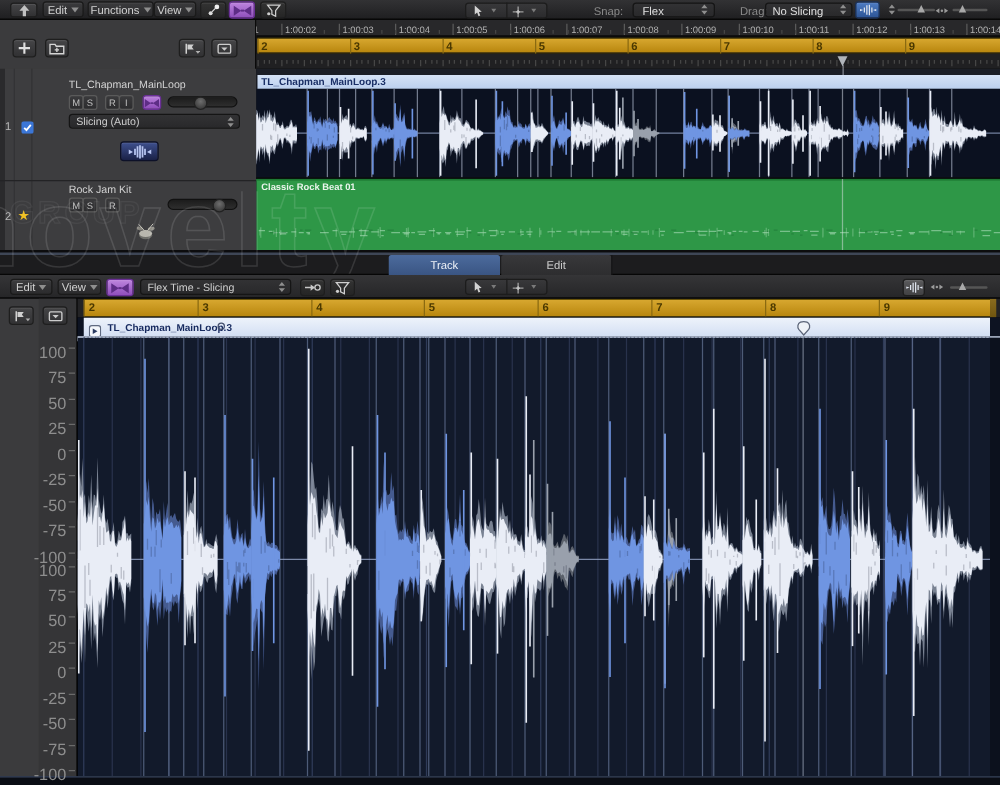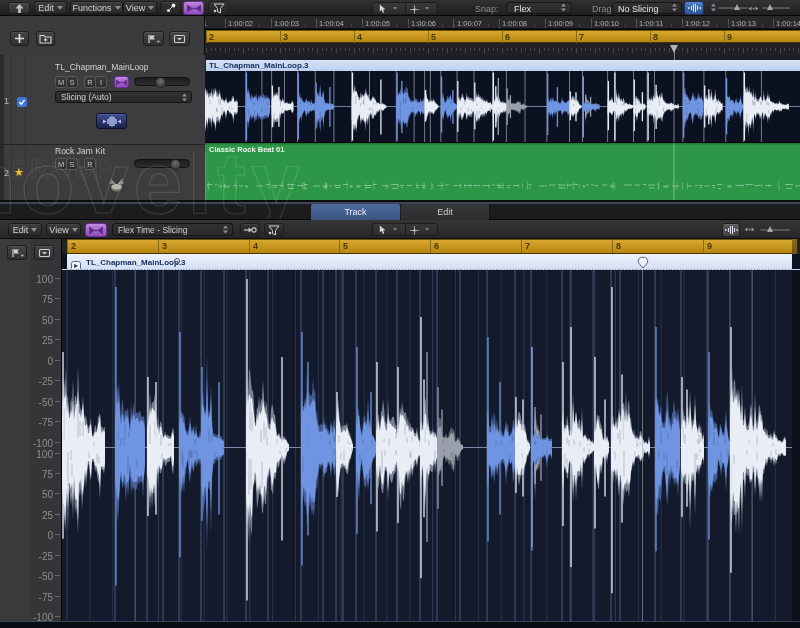--- a/index.html
+++ b/index.html
@@ -5,21 +5,21 @@
 .abs{position:absolute}
 .btn{position:absolute;background:linear-gradient(#454547,#313133);border:1px solid #1e1e1e;border-radius:3px;box-shadow:inset 0 1px 0 rgba(255,255,255,0.08);display:flex;align-items:center;justify-content:center}
 .menub{position:absolute;height:13px;background:linear-gradient(#3b3b3d,#2b2b2d);border:1px solid #1a1a1a;border-radius:3px;color:#d2d2d2;font-size:9px;display:flex;align-items:center;justify-content:center;gap:3px;box-shadow:inset 0 1px 0 rgba(255,255,255,0.06)}
 .caret{width:0;height:0;border-left:3px solid transparent;border-right:3px solid transparent;border-top:4px solid #8e8e8e;display:inline-block}
 .ttick{position:absolute;top:3px;width:1px;height:10px;background:#5a5a5a}
 .tlab{position:absolute;top:3px;font-size:7.5px;color:#b2b2b2}
 .mtick{position:absolute;bottom:1px;width:1px;height:3px;background:#454545}
 .btick{position:absolute;top:0;width:1px;height:13px;background:#8a6a10}
 .blab{position:absolute;top:1px;font-size:9px;color:#4a3800;font-weight:bold}
 .stick{position:absolute;top:5px;width:1px;background:#464646}
-.sclab{position:absolute;right:8px;font-size:10px;color:#8e8e8e;text-align:left}
+.sclab{position:absolute;right:8px;font-size:13px;color:#8e8e8e;text-align:left}
 .sctick{position:absolute;right:1px;width:5px;height:1px;background:#6a6a6a}
 .msbtn{position:absolute;width:12px;height:12px;background:linear-gradient(#3a3a3c,#2c2c2e);border:1px solid #5a5a5a;border-radius:2.5px;color:#c0c0c0;font-size:7.5px;text-align:center;line-height:11px}
 .popup{position:absolute;background:linear-gradient(#323234,#29292b);border:1px solid #151515;border-radius:3px;color:#cfcfcf;font-size:8.5px;display:flex;align-items:center;padding:0 5px}
 .slider{position:absolute;height:9px;background:linear-gradient(#1c1c1c,#2e2e2e);border-radius:5px;border:1px solid #111}
 .knob{position:absolute;top:-1px;width:11px;height:11px;border-radius:50%;background:radial-gradient(circle at 50% 35%,#6e6e6e,#414141 70%);border:1px solid #222}
 </style></head><body>
 <div class="abs" style="left:0;top:0;width:800px;height:16px;background:linear-gradient(#323234,#1f1f21);border-bottom:1px solid #070707"></div>
 <div class="btn" style="left:8px;top:2px;width:22px;height:12px">
     <svg width="11" height="11" viewBox="0 0 11 11">
       <path d="M5.5 1 L9.5 5.5 L6.8 5.5 L6.8 10 L4.2 10 L4.2 5.5 L1.5 5.5 Z" fill="#c2c2c2"></path>

